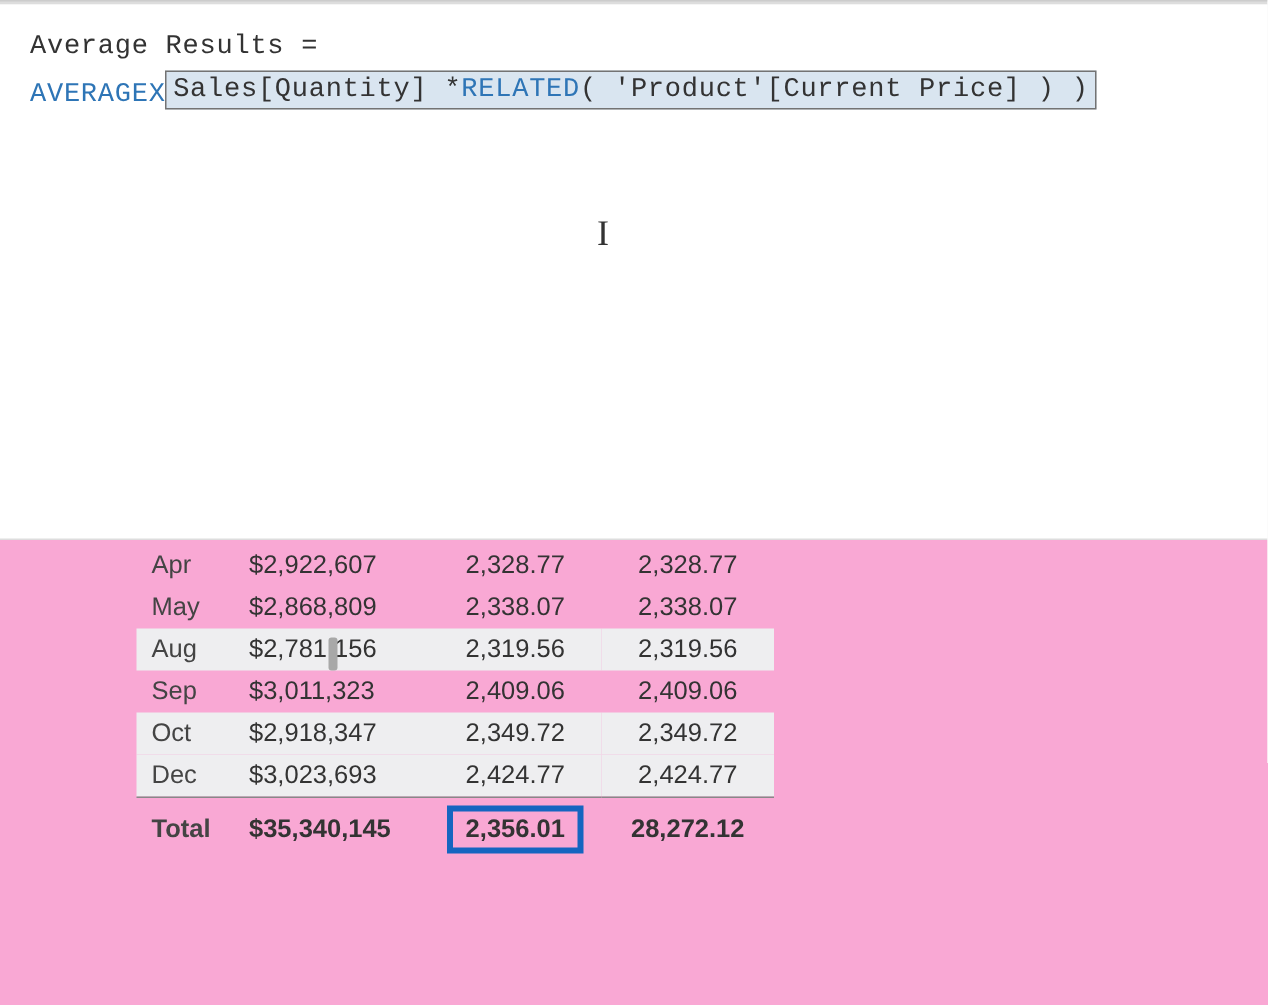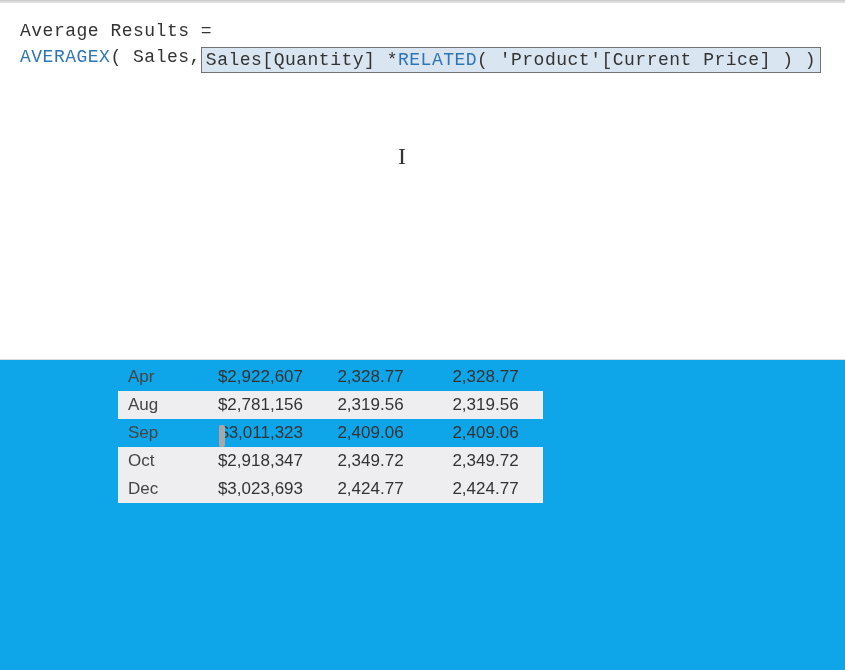--- a/index.html
+++ b/index.html
@@ -31,21 +31,21 @@
       color: #333;
       letter-spacing: 0.5px;
       font-family: Consolas, 'Courier New', monospace;
     }
     .formula-line2 {
       font-size: 18px;
       margin-top: 6px;
       letter-spacing: 0.5px;
       font-family: Consolas, 'Courier New', monospace;
       display: flex;
-      align-items: flex-start;
+      align-items: flex-end;
       flex-wrap: nowrap;
     }
     .fn-blue {
       color: #2e75b6;
     }
     .fn-black {
       color: #333;
     }
     .highlight-box {
       border: 1px solid #737373;
@@ -56,22 +56,22 @@
     }
     .text-cursor {
       position: absolute;
       left: 398px;
       top: 140px;
       font-size: 24px;
       color: #333;
       font-family: serif;
     }
     .table-area {
-      background: #0ea5e9;
-      padding-left: 118px;
+      background: #f9a8d4;
+      padding-left: 91px;
       padding-top: 3px;
       height: 310px;
       position: relative;
     }
     .scroll-thumb {
       position: absolute;
       left: 219px;
       top: 65px;
       width: 6px;
       height: 22px;
@@ -93,21 +93,20 @@
       padding: 3px 10px;
       color: #333;
     }
     td.month {
       width: 65px;
       text-align: left;
       color: #444;
     }
     td.amount {
       width: 130px;
-      text-align: right;
       color: #333;
     }
     td.val {
       width: 115px;
       text-align: center;
       color: #333;
     }
     .total-row td {
       font-weight: 700;
       border-top: 1px solid #888;
@@ -125,39 +124,44 @@
 <body>
 
 <div class="top-border"></div>
 
 <div class="formula-area">
   <div class="formula-line1">
     <span>Average Results =</span>
   </div>
   <div class="formula-line2">
     <span class="fn-blue">AVERAGEX</span>
-    <span class="fn-black">( Sales, </span>
     <span class="highlight-box">
       <span class="fn-black">Sales[Quantity] * </span>
       <span class="fn-blue">RELATED</span>
       <span class="fn-black">( 'Product'[Current Price] ) )</span>
     </span>
   </div>
   <div class="text-cursor">I</div>
 </div>
 
 <div class="table-area">
   <div class="scroll-thumb"></div>
   <table>
     <tbody id="table-body">
         <tr>
           <td class="month">Apr</td>
           <td class="amount">$2,922,607</td>
           <td class="val">2,328.77</td>
           <td class="val">2,328.77</td>
+        </tr>
+        <tr>
+          <td class="month">May</td>
+          <td class="amount">$2,868,809</td>
+          <td class="val">2,338.07</td>
+          <td class="val">2,338.07</td>
         </tr>
         <tr class="striped">
           <td class="month">Aug</td>
           <td class="amount">$2,781,156</td>
           <td class="val">2,319.56</td>
           <td class="val">2,319.56</td>
         </tr>
         <tr>
           <td class="month">Sep</td>
           <td class="amount">$3,011,323</td>
@@ -169,15 +173,21 @@
           <td class="amount">$2,918,347</td>
           <td class="val">2,349.72</td>
           <td class="val">2,349.72</td>
         </tr>
         <tr class="striped">
           <td class="month">Dec</td>
           <td class="amount">$3,023,693</td>
           <td class="val">2,424.77</td>
           <td class="val">2,424.77</td>
         </tr>
+        <tr class="total-row">
+          <td class="month">Total</td>
+          <td class="amount">$35,340,145</td>
+          <td class="val"><span class="cell-highlight">2,356.01</span></td>
+          <td class="val">28,272.12</td>
+        </tr>
       </tbody>
   </table>
 </div>
 
 </body></html>

